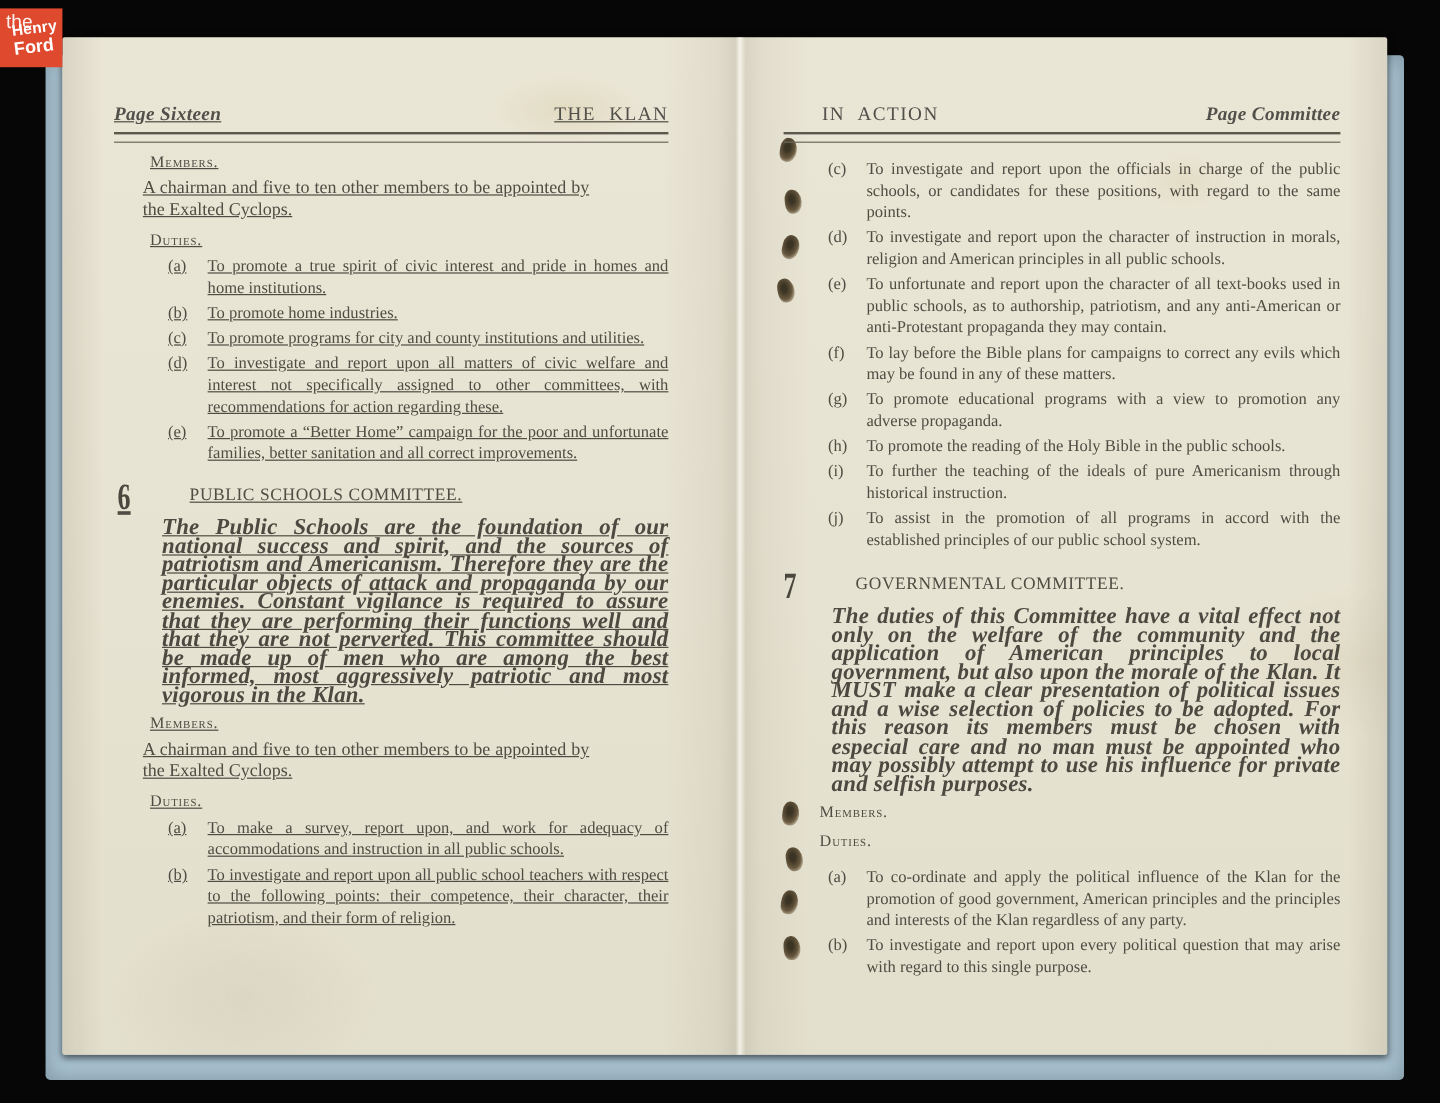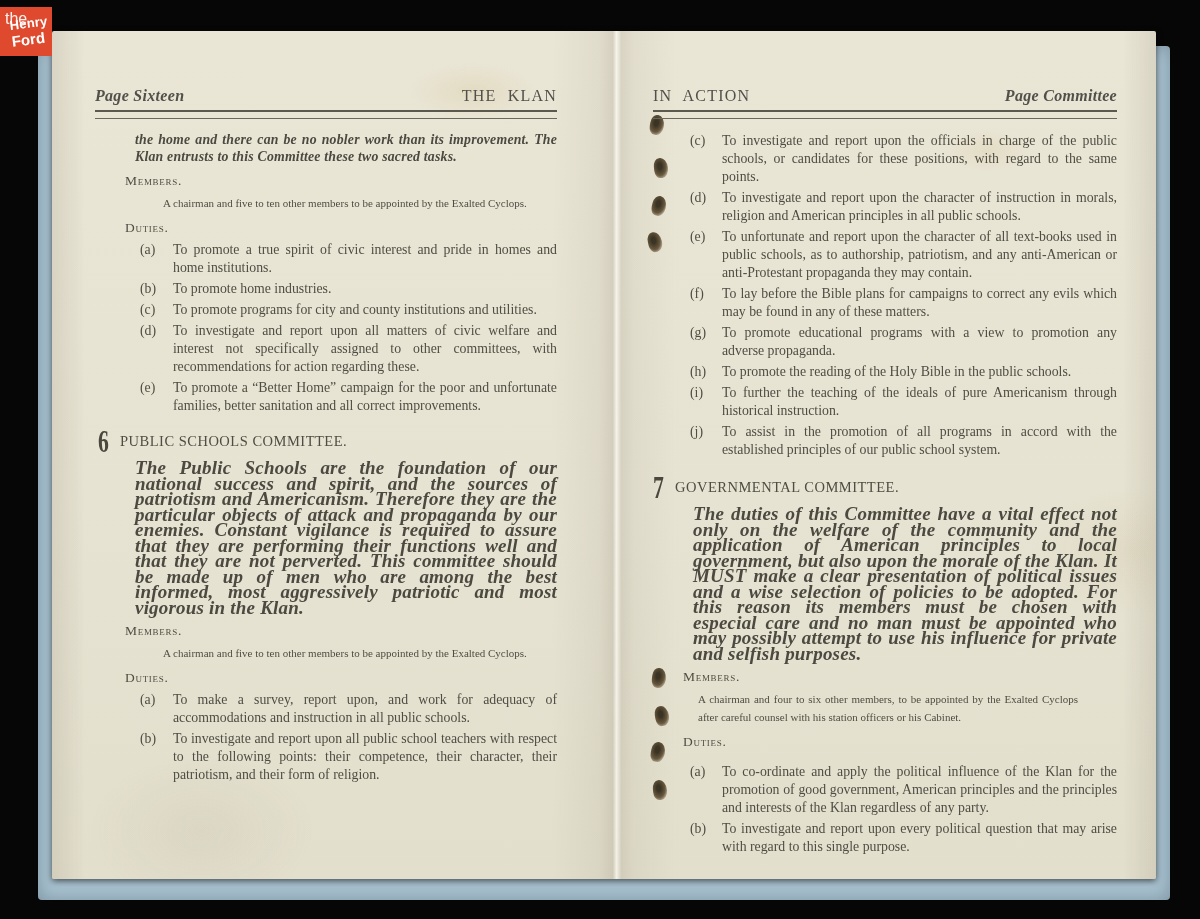--- a/index.html
+++ b/index.html
@@ -33,48 +33,48 @@
       rgba(70,60,40,.13) 49%, rgba(255,255,250,.55) 52%, rgba(70,60,40,.11) 56%,
       rgba(70,60,40,.05) 66%, rgba(70,60,40,0) 100%);}
 
   
   .stitch{position:absolute;width:14px;height:20px;border-radius:46% 58% 52% 44%;
     background:radial-gradient(ellipse at 42% 40%, #2c2414 18%, #5d4c32 55%, rgba(150,128,92,.35) 82%, rgba(150,128,92,0) 100%);
     opacity:.92;}
 
   
   .page{box-sizing:border-box;position:relative;z-index:2;}
-  .page.left{width:505px;padding:56px 0 16px 43px;}
+  .page.left{width:505px;padding:56px 0 16px 43px;text-decoration:underline;}
   .gutter{width:96px;flex:none;}
   .page.right{width:503px;padding:56px 39px 0 0;}
 
   .pagehead{display:flex;justify-content:space-between;align-items:baseline;
             font-size:16px;color:#52504a;}
   .pnum{font-style:italic;font-weight:bold;font-size:16px;letter-spacing:.3px;}
-  .rhead{letter-spacing:1.2px;word-spacing:6px;font-size:16px;}
+  .rhead{letter-spacing:1.2px;word-spacing:6px;font-size:16px;margin-left:32px;}
   .rule{margin-top:5px;height:6px;border-top:2px solid #5b594d;border-bottom:1px solid #6a685c;}
 
   .carry{margin:13px 0 0 40px;font-weight:bold;font-style:italic;font-size:13.8px;
          line-height:16.5px;text-align:justify;color:#4b4940;letter-spacing:.2px;}
   .emph{margin:6px 0 0 40px;font-weight:bold;font-style:italic;font-size:19px;
         line-height:15.5px;text-align:justify;color:#4b4940;letter-spacing:.2px;}
   .subhead{margin:8px 0 0 30px;font-size:13.5px;font-variant:small-caps;letter-spacing:.7px;}
-  .bodypara{margin:5px 0 0 68px;font-size:11px;line-height:18px;text-align:justify;width:372px;}
+  .bodypara{margin:5px 0 0 24px;font-size:15px;line-height:18px;text-align:justify;width:372px;}
   .page.right .bodypara{width:380px;margin-left:45px;}
   .list{margin:5px 0 0 45px;}
   .page.right .list{margin-left:37px;margin-top:13px;}
   .li{display:flex;margin-bottom:3px;font-size:13.8px;line-height:18px;}
   .lab{width:33px;flex:none;}
   .page.right .lab{width:32px;}
   .txt{flex:1;text-align:justify;}
   .sechead{margin:14px 0 0 3px;display:flex;align-items:flex-start;}
   .page.right .sechead{margin-left:0;margin-top:16px;}
   .secnum{font-weight:bold;font-size:31px;line-height:25px;transform:scaleX(.7);
           transform-origin:left top;width:22px;flex:none;color:#4a483e;}
-  .sectitle{font-size:14.5px;letter-spacing:.5px;margin-top:4px;}
+  .sectitle{font-size:14.5px;letter-spacing:.5px;margin-top:4px;margin-left:38px;}
 </style>
 </head>
 <body>
 
 <div class="stage">
 
   <div class="logo">
     <span class="the">the</span>
     <span class="tilt">
       <span class="henry">Henry</span>
@@ -96,21 +96,20 @@
     <div class="stitch" style="left:599px;top:711px;transform:rotate(12deg);"></div>
     <div class="stitch" style="left:601px;top:749px;transform:rotate(-5deg);"></div>
 
     <div class="page left">
       <div class="pagehead">
         <span class="pnum">Page Sixteen</span>
         <span class="rhead">THE KLAN</span>
       </div>
       <div class="rule"></div>
 
-      <p class="carry">the home and there can be no nobler work than its improvement.  The Klan entrusts to this Committee these two sacred tasks.</p>
 
       <p class="subhead">Members.</p>
       <p class="bodypara">A chairman and five to ten other members to be appointed by the Exalted Cyclops.</p>
 
       <p class="subhead">Duties.</p>
       <div class="list">
         <div class="li">
             <span class="lab">(a)</span>
             <span class="txt">To promote a true spirit of civic interest and pride in homes and home institutions.</span>
           </div>
@@ -198,21 +197,20 @@
           </div>
       </div>
 
       <div class="sechead">
         <span class="secnum">7</span>
         <span class="sectitle">GOVERNMENTAL COMMITTEE.</span>
       </div>
       <p class="emph">The duties of this Committee have a vital effect not only on the welfare of the community and the application of American principles to local government, but also upon the morale of the Klan.  It MUST make a clear presentation of political issues and a wise selection of policies to be adopted.  For this reason its members must be chosen with especial care and no man must be appointed who may possibly attempt to use his influence for private and selfish purposes.</p>
 
       <p class="subhead">Members.</p>
-      <p class="bodypara">A chairman and four to six other members, to be appointed by the Exalted Cyclops after careful counsel with his station officers or his Cabinet.</p>
 
       <p class="subhead">Duties.</p>
       <div class="list">
         <div class="li">
             <span class="lab">(a)</span>
             <span class="txt">To co-ordinate and apply the political influence of the Klan for the promotion of good government, American principles and the principles and interests of the Klan regardless of any party.</span>
           </div>
         <div class="li">
             <span class="lab">(b)</span>
             <span class="txt">To investigate and report upon every political question that may arise with regard to this single purpose.</span>

